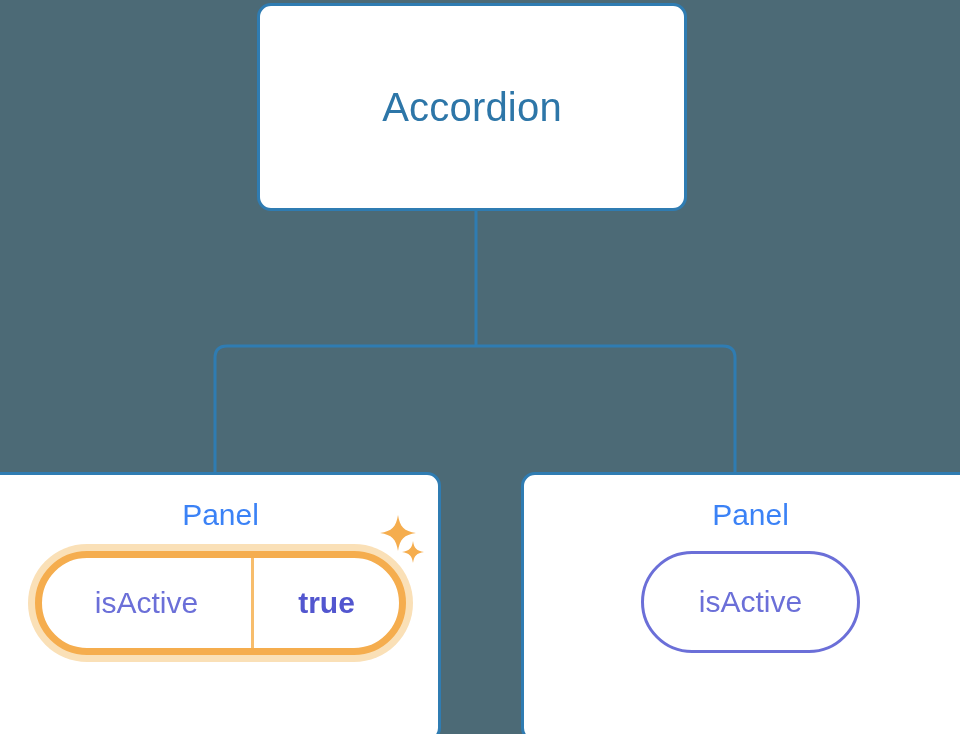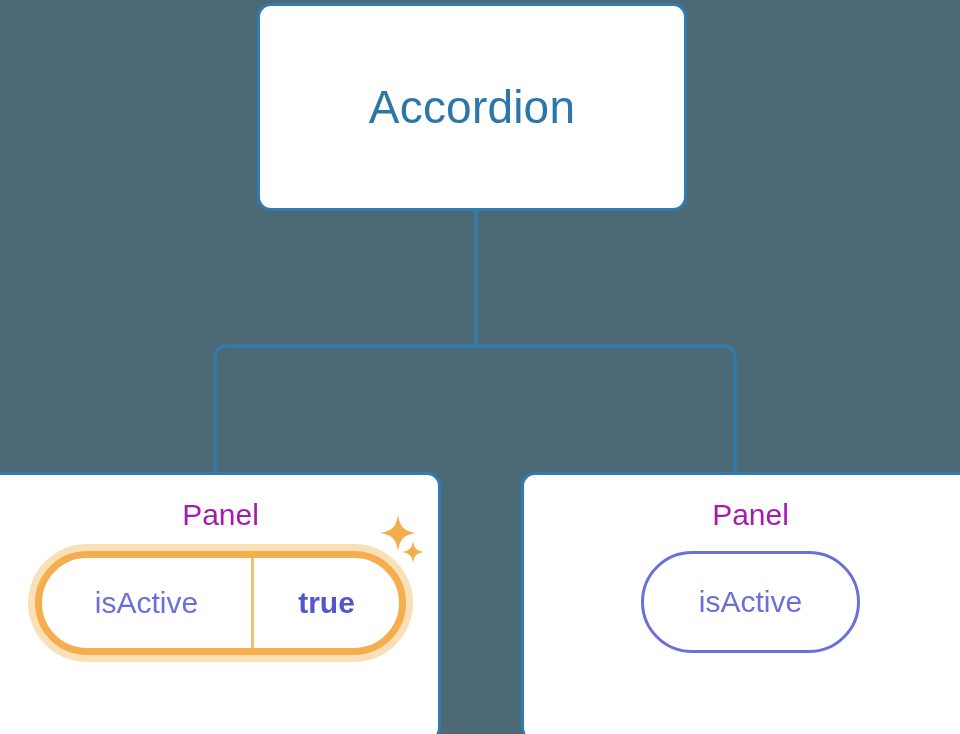--- a/index.html
+++ b/index.html
@@ -48,21 +48,21 @@
   #root-node {
     left: 257px;
     top: 3px;
     width: 430px;
     height: 208px;
     display: flex;
     align-items: center;
     justify-content: center;
   }
   .root-title {
-    font-size: 46px;
+    font-size: 40px;
     font-weight: 400;
     color: #2d76a8;
     letter-spacing: 0.2px;
     line-height: 1;
   }
 
   
   .panel-card {
     top: 472px;
     height: 270px;
@@ -77,21 +77,21 @@
     border-radius: 14px;
   }
   #panel-card-1 {
     left: 521px;
     width: 459px;
     border-radius: 14px;
   }
   .panel-title {
     font-size: 30px;
     font-weight: 400;
-    color: #a21caf;
+    color: #3b82f6;
     line-height: 1.2;
     margin: 0;
     padding: 0;
   }
   #panel-card-0 .panel-title { margin-left: 20px; }
 
   
   .pill-wrap {
     position: relative;
     margin-top: 18px;

